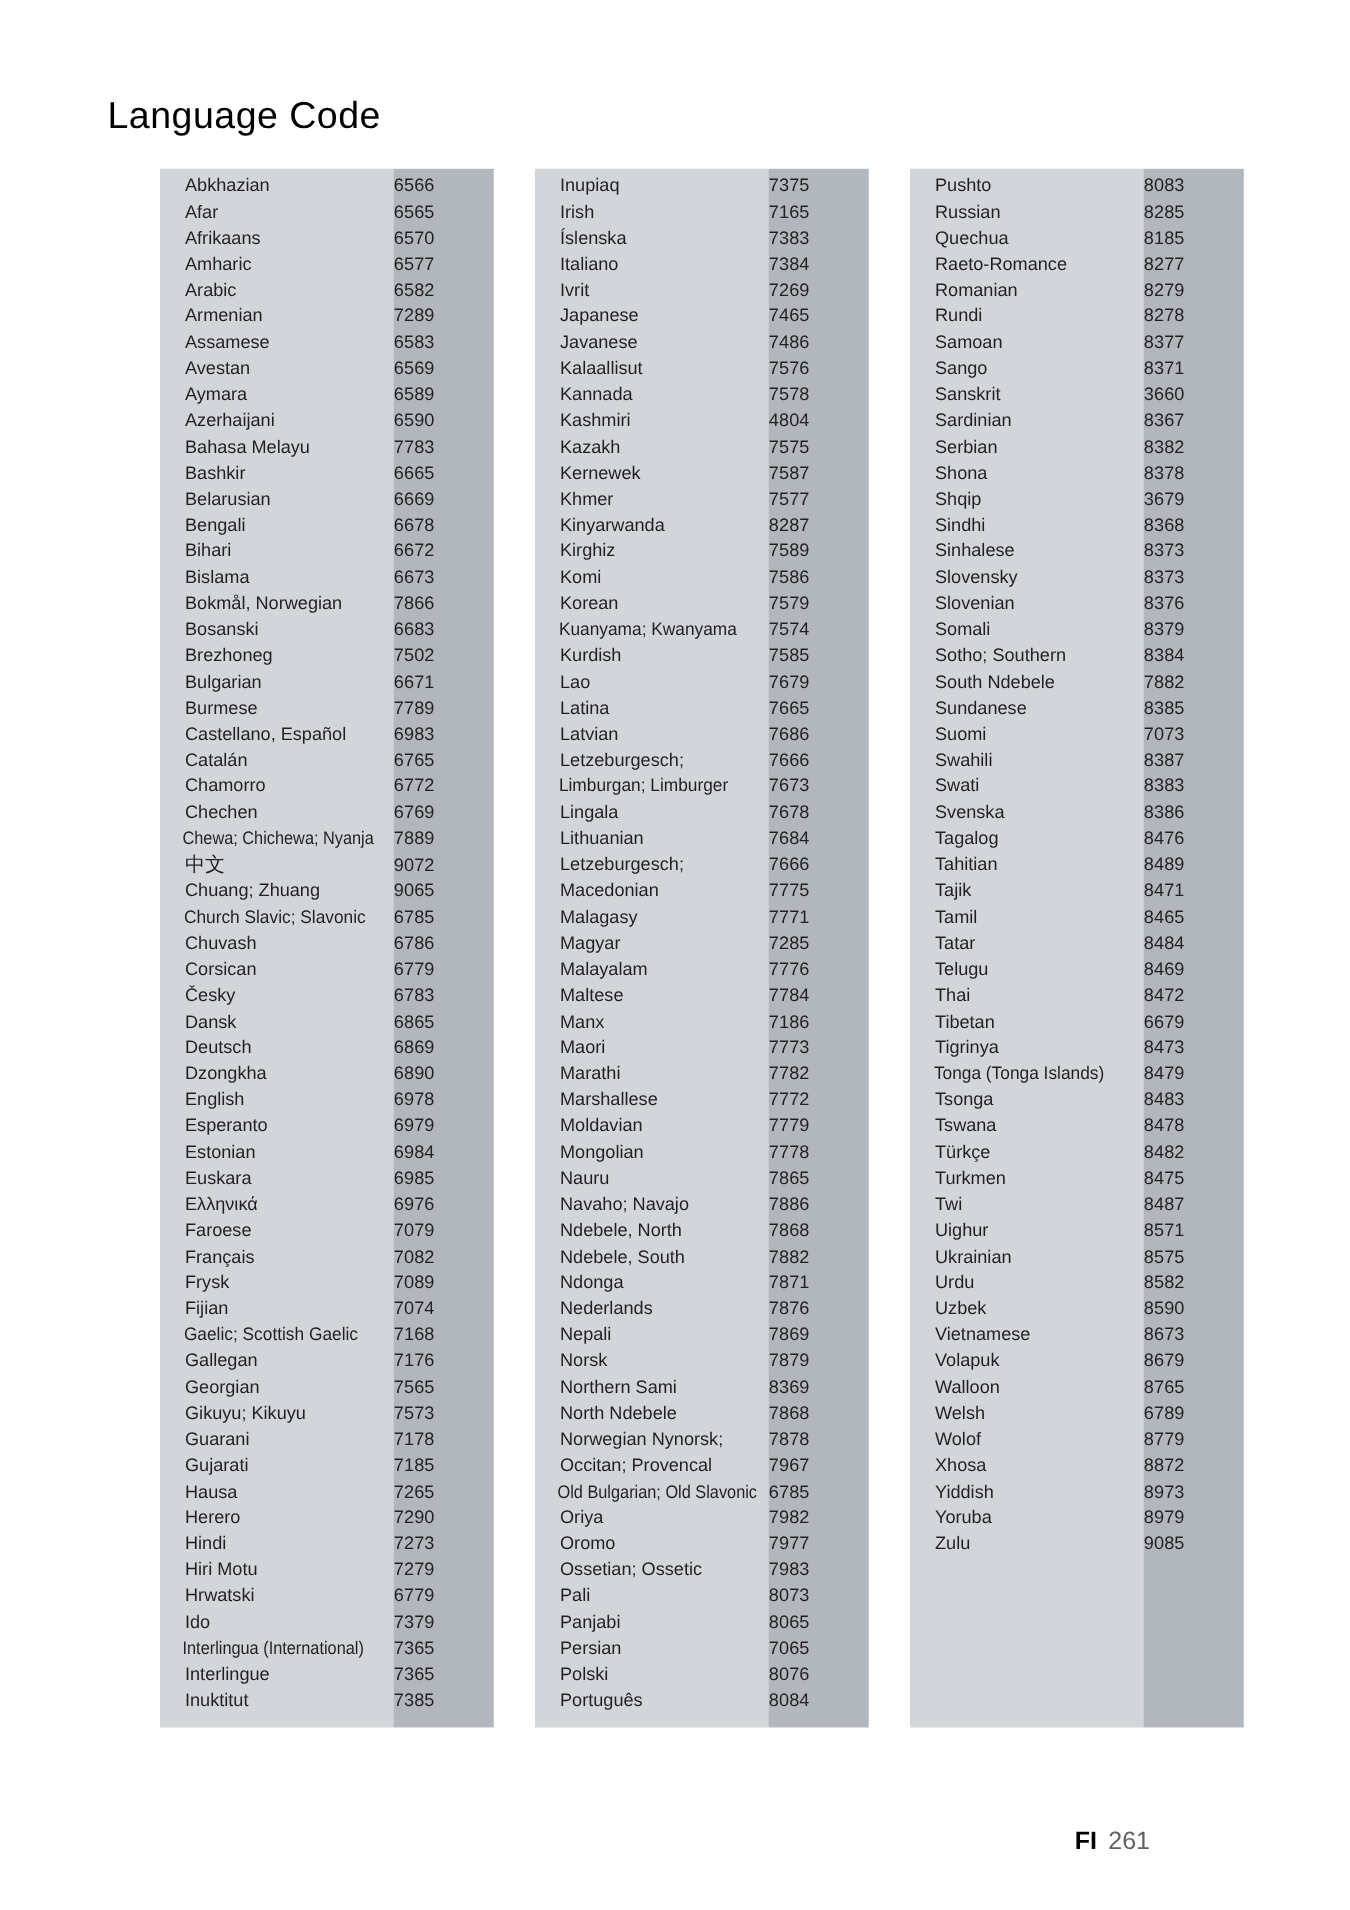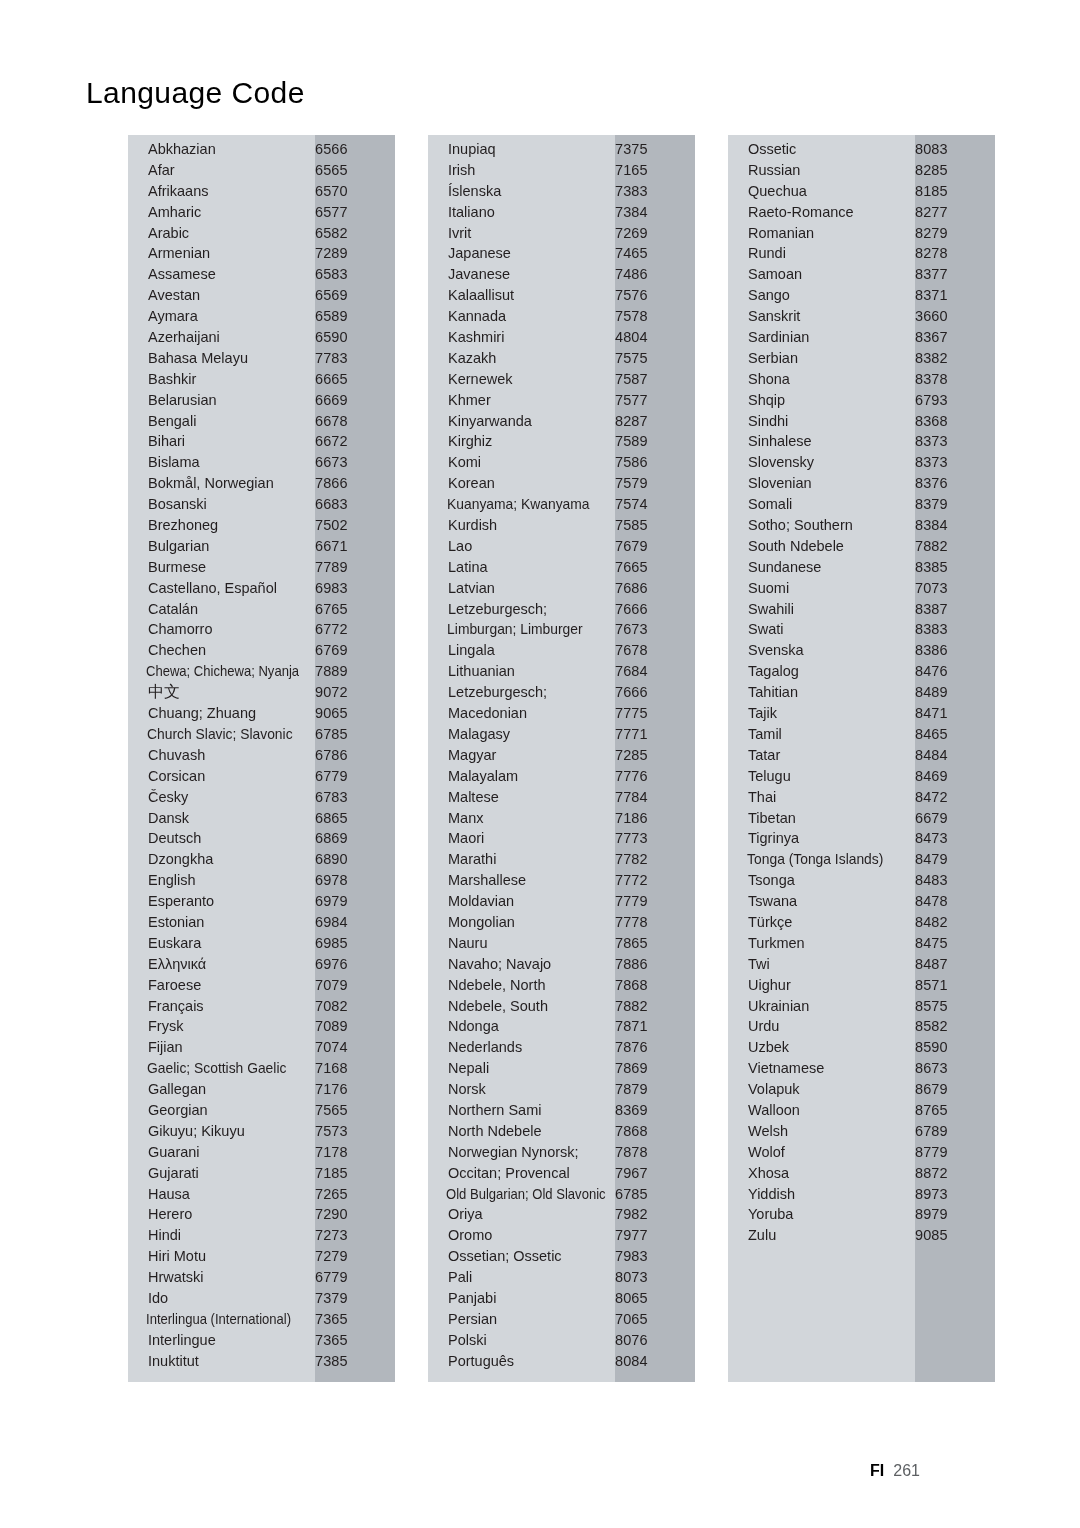--- a/index.html
+++ b/index.html
@@ -89,21 +89,21 @@
     letter-spacing: 0.1px;
   }
   .cjk {
     font-family: "DejaVu Sans", sans-serif;
     font-size: 16px;
   }
   .footer {
     position: absolute;
     right: 64px;
     top: 1462px;
-    font-size: 16px;
+    font-size: 20px;
     white-space: nowrap;
   }
   .footer .loc {
     font-weight: bold;
     color: #000000;
   }
   .footer .pageno {
     color: #5d6063;
     margin-left: 9px;
   }
@@ -595,21 +595,21 @@
           <div class="row">
             <div class="lang">Português</div>
             <div class="code">8084</div>
           </div>
         </div>
     </div>
     <div class="panel">
       <div class="code-bg"></div>
       <div class="rows">
           <div class="row">
-            <div class="lang">Ossetic</div>
+            <div class="lang">Pushto</div>
             <div class="code">8083</div>
           </div>
           <div class="row">
             <div class="lang">Russian</div>
             <div class="code">8285</div>
           </div>
           <div class="row">
             <div class="lang">Quechua</div>
             <div class="code">8185</div>
           </div>
@@ -644,21 +644,21 @@
           <div class="row">
             <div class="lang">Serbian</div>
             <div class="code">8382</div>
           </div>
           <div class="row">
             <div class="lang">Shona</div>
             <div class="code">8378</div>
           </div>
           <div class="row">
             <div class="lang">Shqip</div>
-            <div class="code">6793</div>
+            <div class="code">3679</div>
           </div>
           <div class="row">
             <div class="lang">Sindhi</div>
             <div class="code">8368</div>
           </div>
           <div class="row">
             <div class="lang">Sinhalese</div>
             <div class="code">8373</div>
           </div>
           <div class="row">

